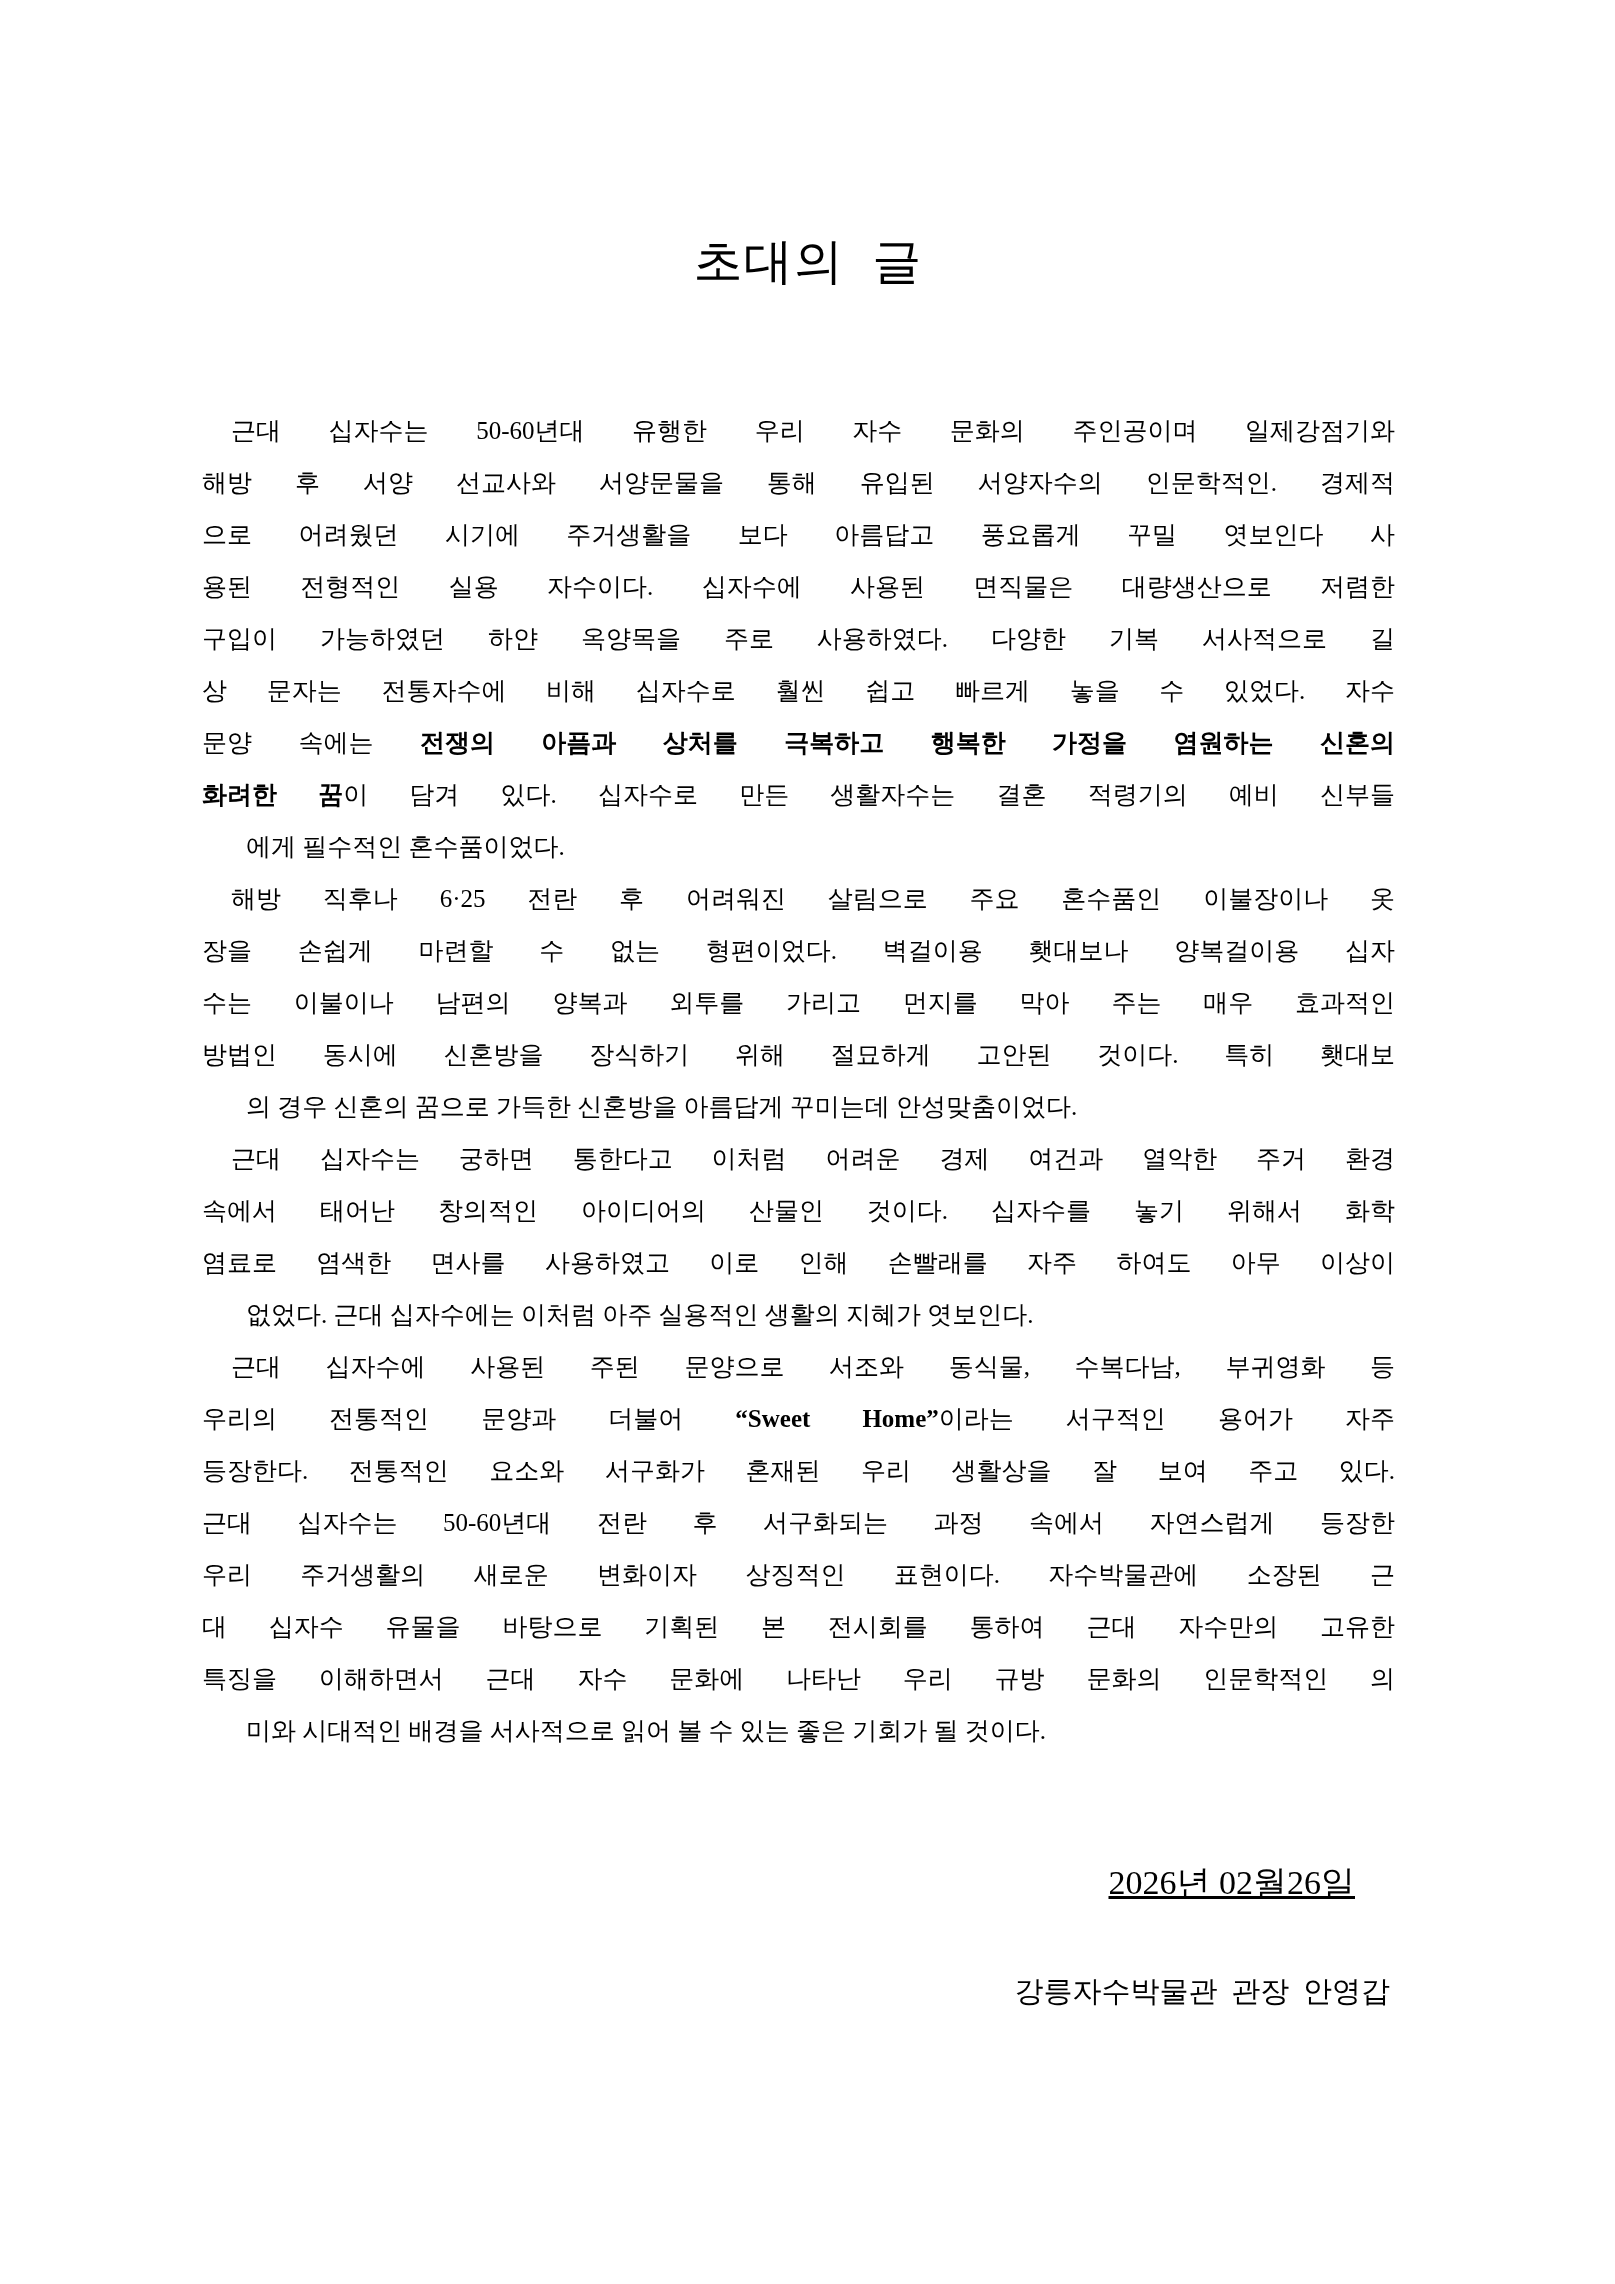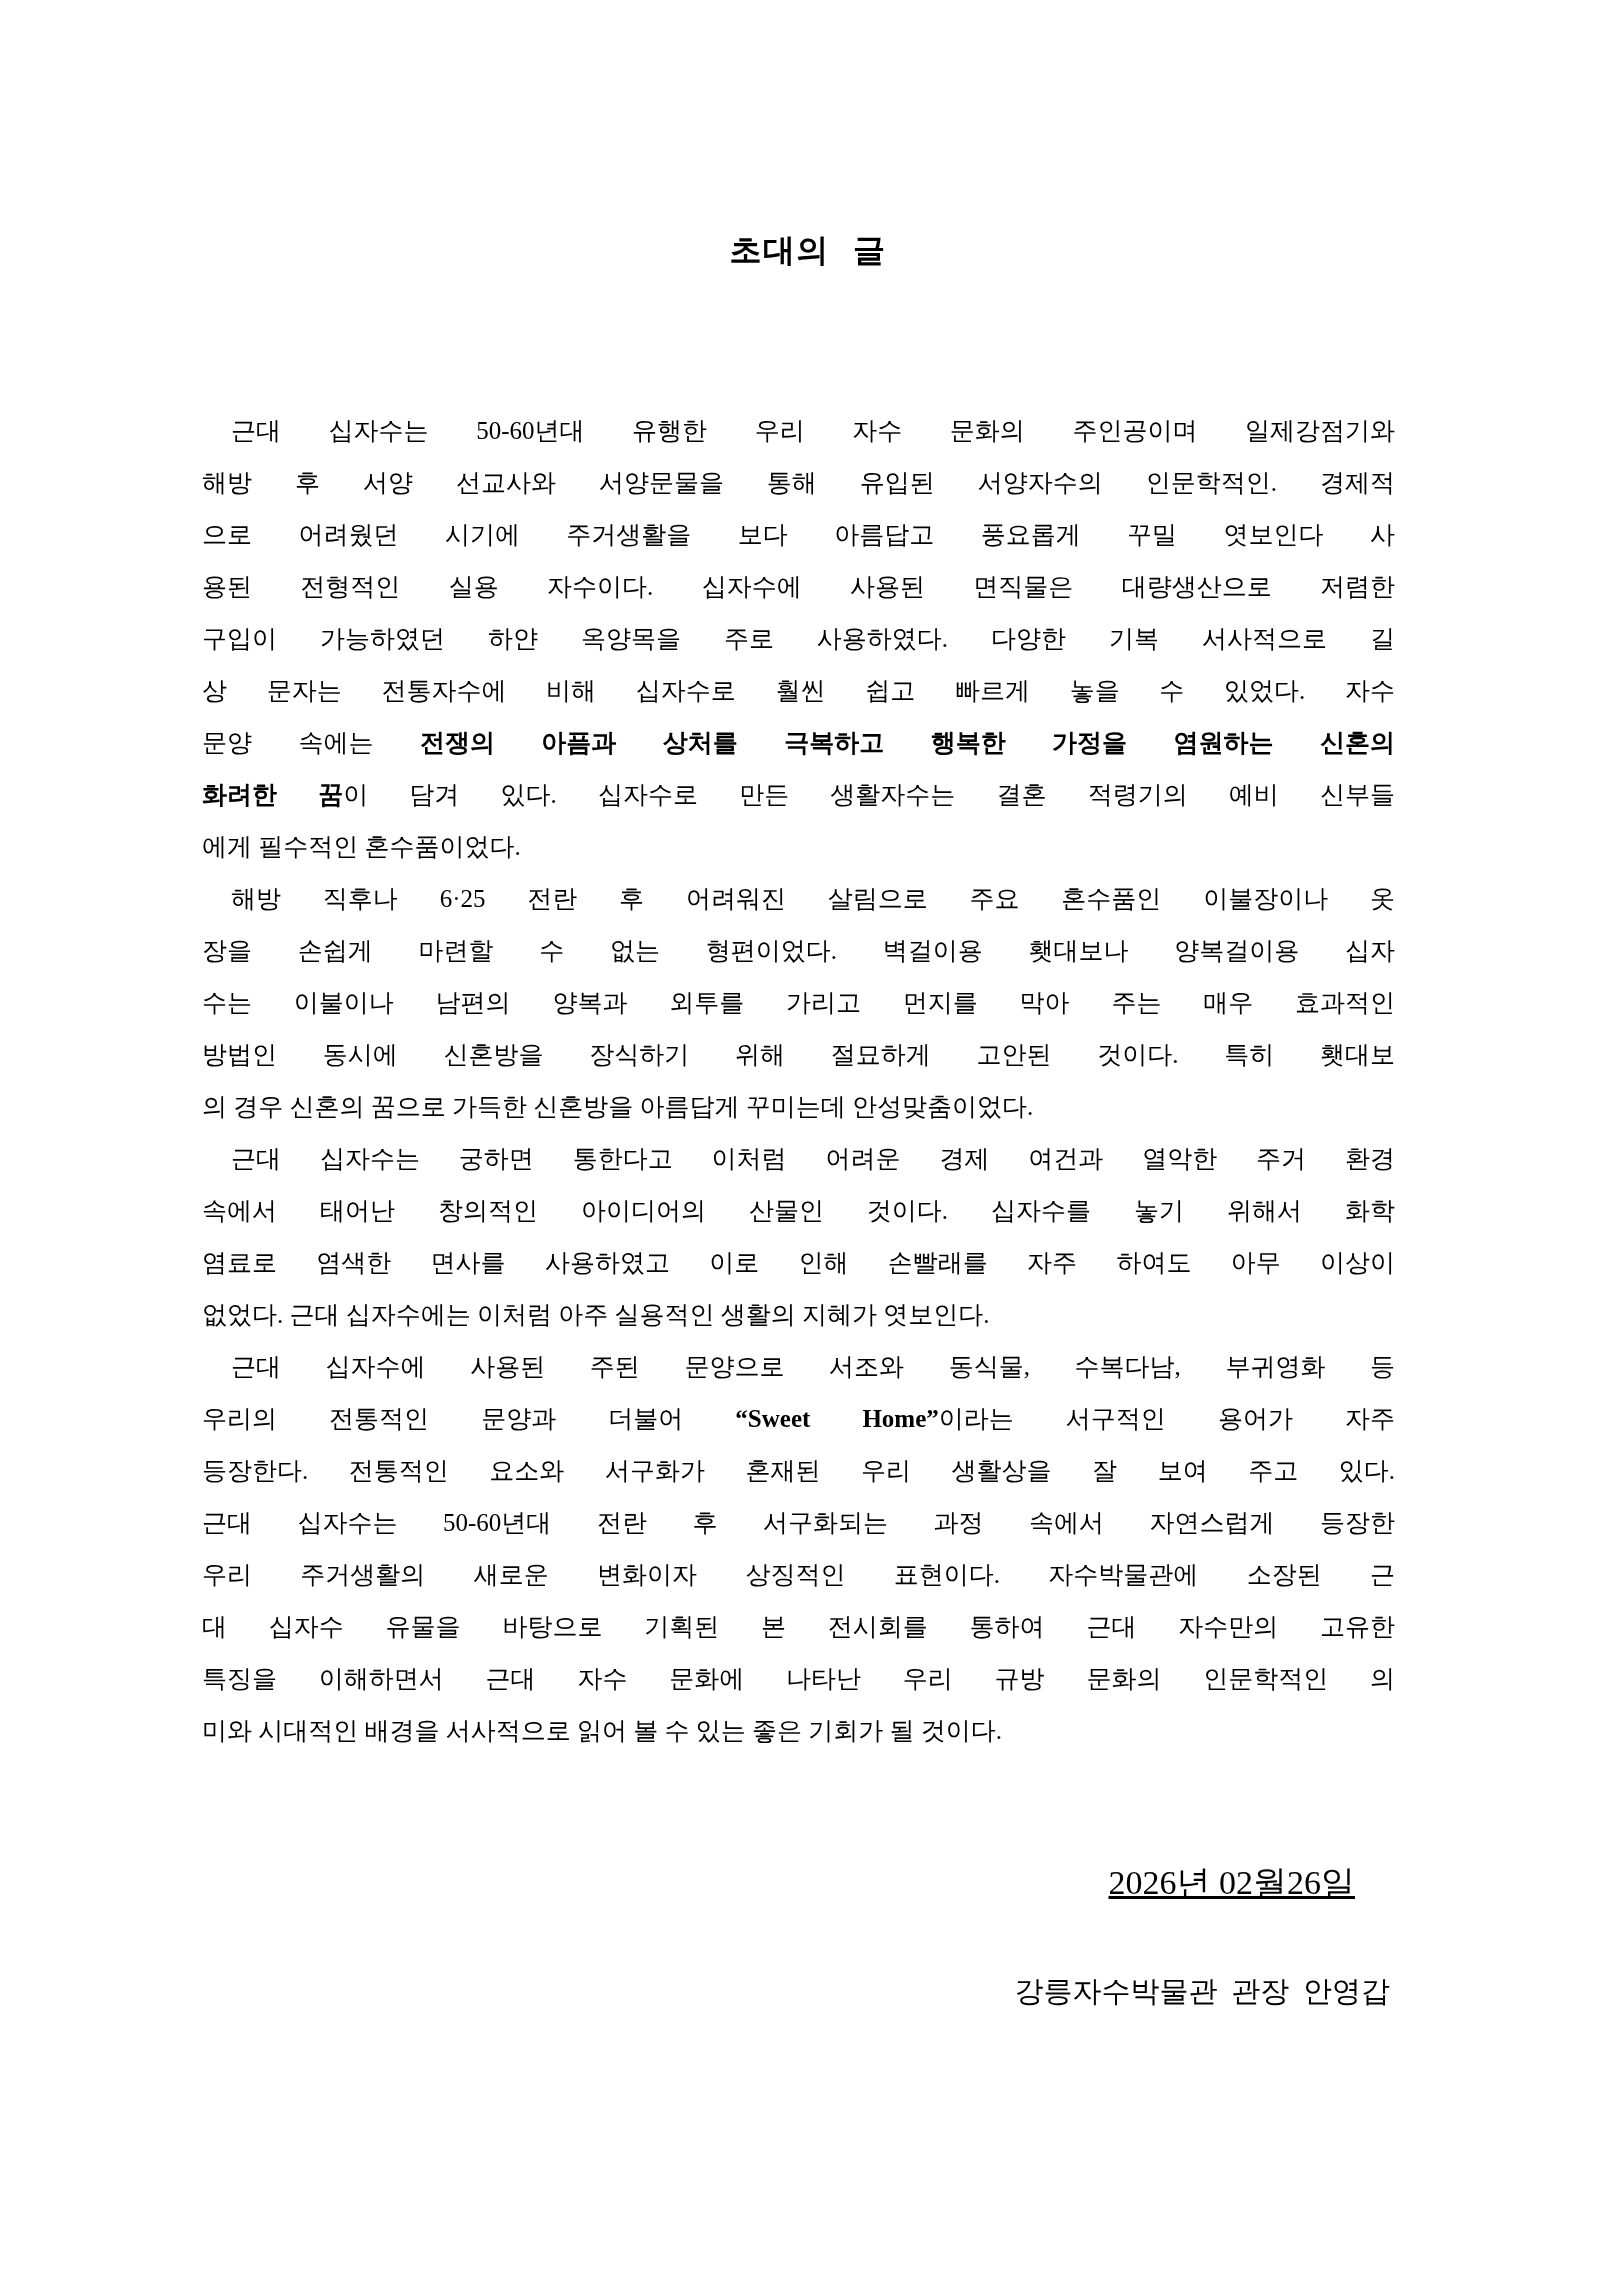--- a/index.html
+++ b/index.html
@@ -12,40 +12,41 @@
   .page {
     position: relative;
     width: 1616px; height: 2284px;
     background: #ffffff;
     overflow: hidden;
   }
   .doc-title {
     position: absolute;
     top: 229px; left: 0; width: 100%;
     text-align: center;
-    font-size: 32px;
-    font-weight: 700;
+    font-size: 49px;
+    font-weight: 400;
     word-spacing: 14.3px;
     letter-spacing: 1.3px;
   }
   .body-text {
     position: absolute;
     left: 202px; top: 405px;
     width: 1193px;
     font-size: 25px;
   }
   .line {
     height: 52px;
     line-height: 52px;
     text-align: justify;
     text-align-last: justify;
     overflow: hidden;
   }
   .line.para-end {
     text-align-last: left;
+    margin-left: 44px;
   }
   .line.indent {
     text-indent: 29px;
   }
   .seg-b { font-weight: 700; }
   .date-line {
     position: absolute;
     top: 1863px;
     right: 261px;
     font-size: 34px;

